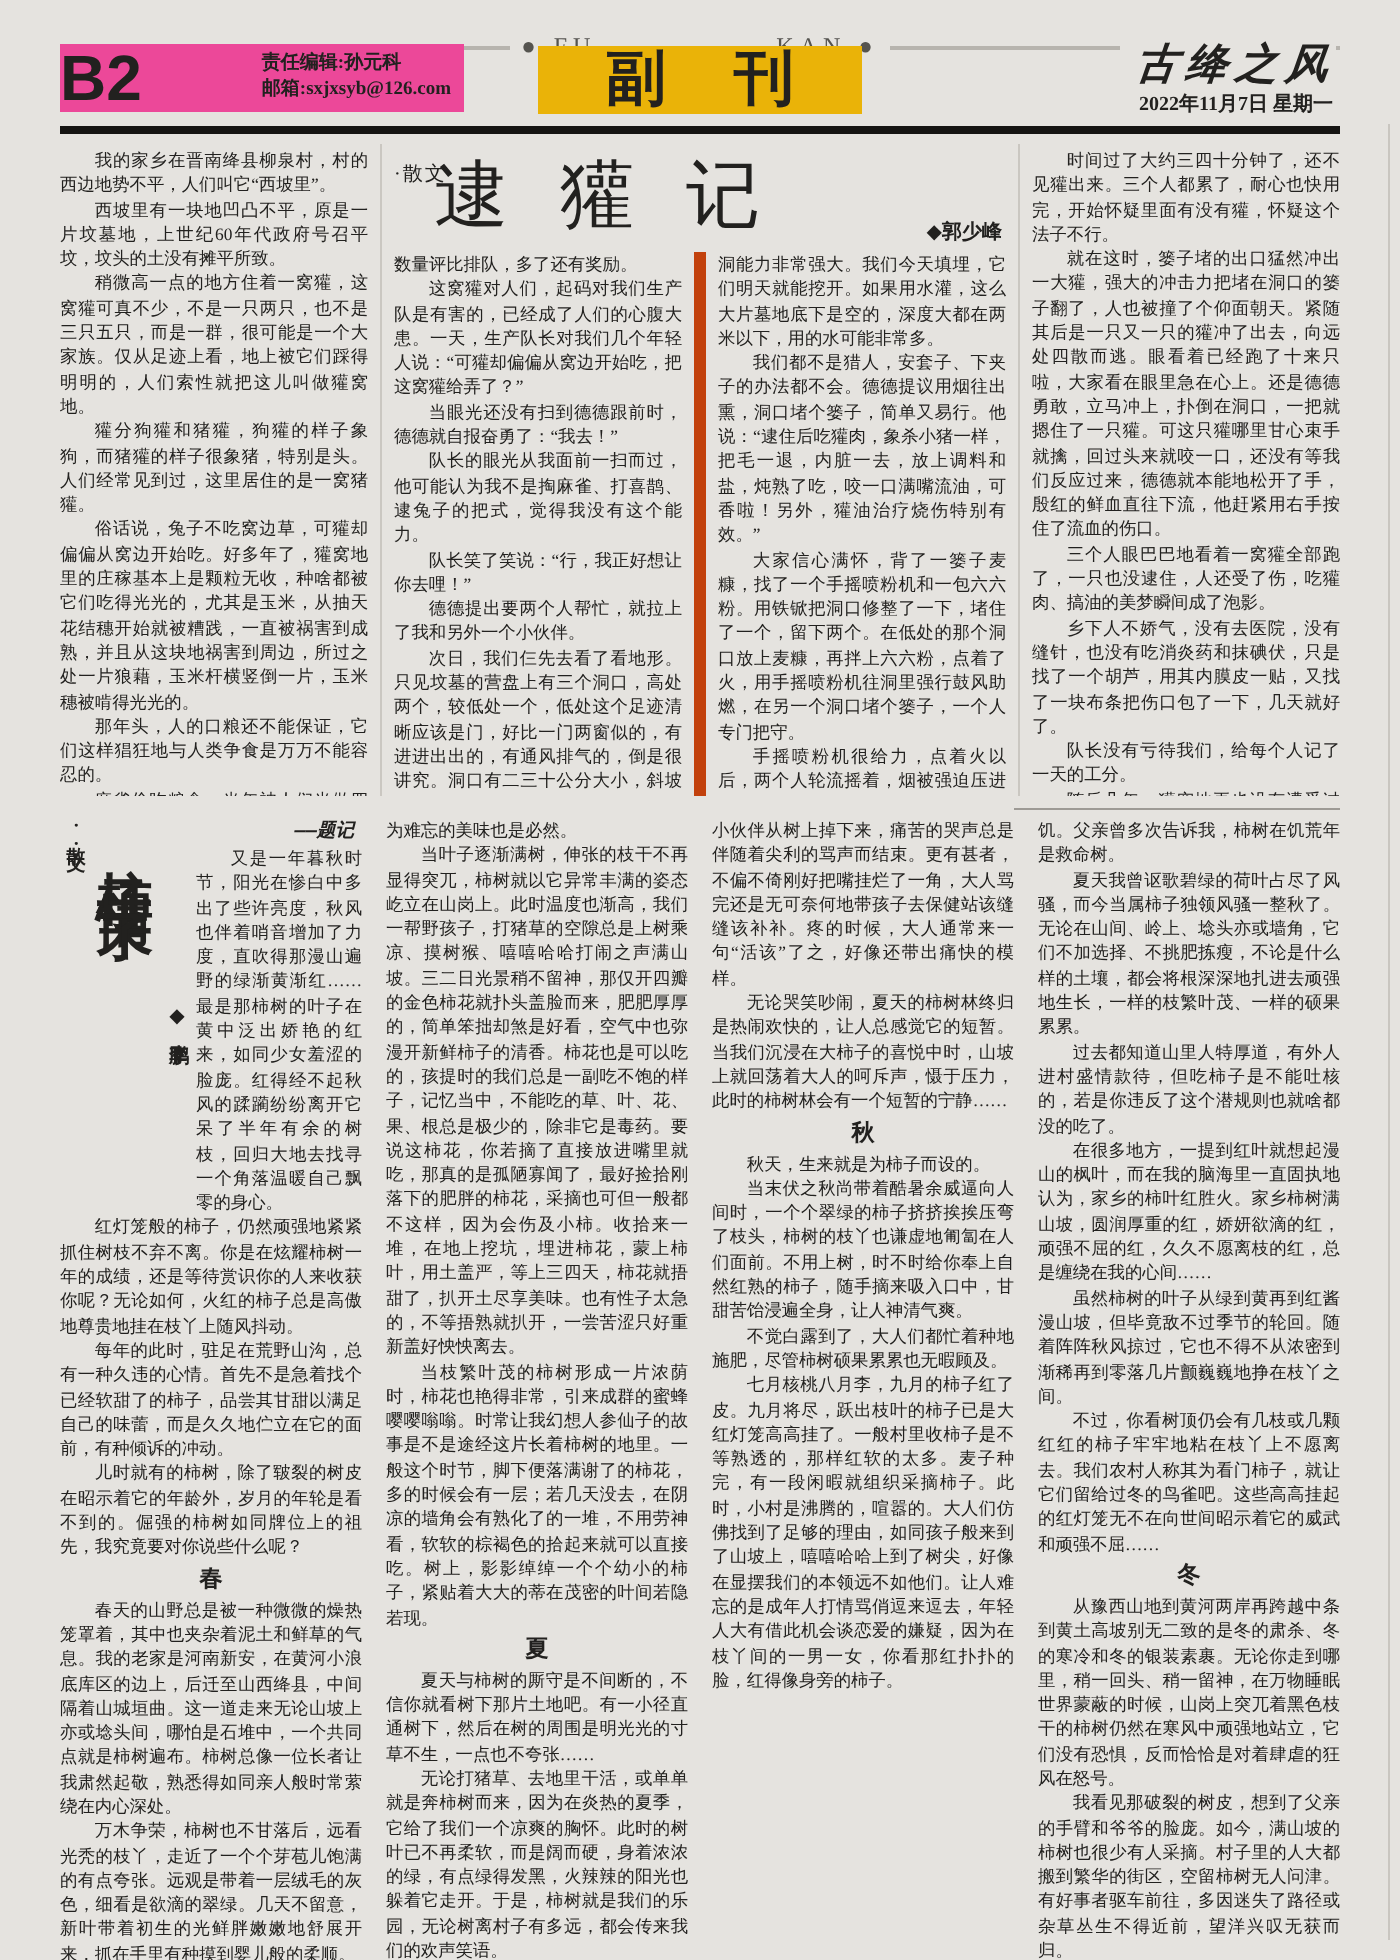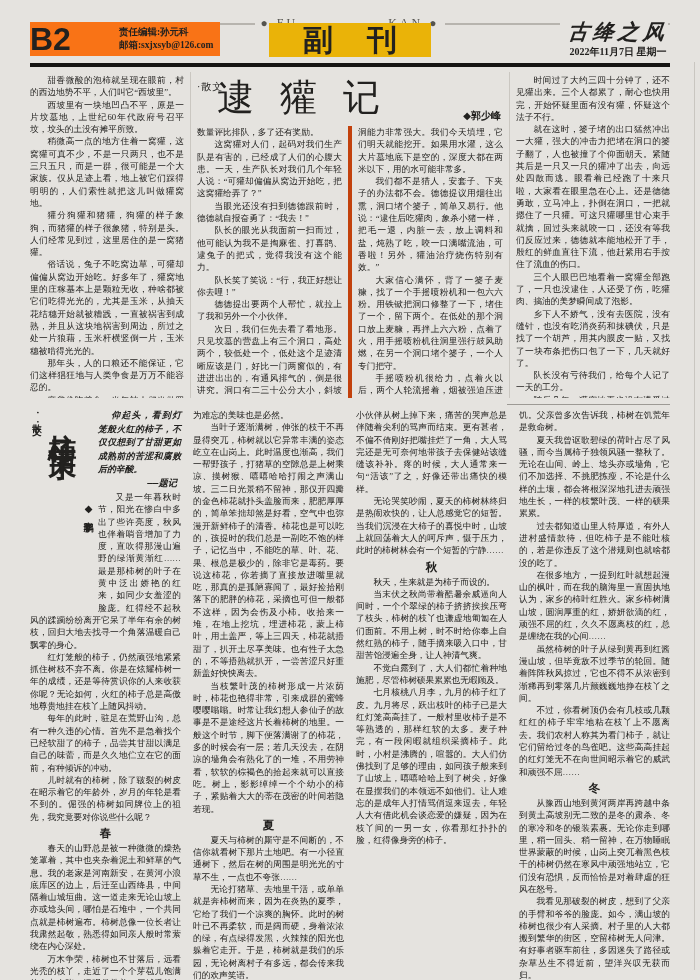--- a/index.html
+++ b/index.html
@@ -10,21 +10,21 @@
   }
   .page{position:absolute;inset:0;padding:10px 30px 8px 30px;box-sizing:border-box;}
   body::after{content:"";position:absolute;top:62px;bottom:10px;right:5px;border-right:1px solid #c9c6c0;}
 
   
   header{position:relative;height:50px;}
   .fukan-row{position:absolute;left:0;right:0;top:6px;display:flex;align-items:center;color:#6b6a66;}
   .fukan-row .hline{flex:1;border-top:2px solid #b7b4ae;}
   .fukan-row .en{font-size:12px;letter-spacing:3px;padding:0 6px;color:#55544f;font-family:"Liberation Serif",serif;}
   .fukan-row .midgap{width:78px;}
-  .h-left{position:absolute;left:0;top:12px;display:flex;align-items:center;gap:8px;background:#f97316;padding-right:6px;z-index:2;}
+  .h-left{position:absolute;left:0;top:12px;display:flex;align-items:center;gap:20px;background:#ec4899;padding-right:6px;z-index:2;}
   .b2{font-size:32px;font-weight:900;font-family:"Liberation Sans","DejaVu Sans",sans-serif;line-height:34px;}
   .ed-lines{font-size:9.5px;font-weight:bold;line-height:13px;margin-left:40px;}
   .fukan-cn{position:absolute;left:50%;transform:translateX(-50%);top:13px;font-size:30px;font-weight:900;letter-spacing:34px;padding-left:34px;line-height:34px;background:#eab308;z-index:2;}
   .h-right{position:absolute;right:2px;top:10px;text-align:center;background:#e5e3df;z-index:2;padding-left:8px;}
   .masthead{font-size:21px;font-weight:bold;font-style:italic;transform:skewX(-6deg);letter-spacing:4px;line-height:24px;}
   .h-date{font-size:10px;font-weight:bold;margin-top:1px;}
   .black-bar{height:4px;background:#161513;margin-top:3px;}
 
   
   .para{margin:0;text-align:justify;font-size:8.7px;line-height:12.3px;text-indent:2em;}
@@ -38,21 +38,21 @@
   .essay1::after{content:"";position:absolute;right:0;bottom:-7px;width:25.5%;border-bottom:1px solid #9d9a95;}
   .e1-c1{width:25%;padding:2px 6px 0 0;overflow:hidden;box-sizing:border-box;}
   .e1-mid{width:50%;display:flex;flex-direction:column;border-left:1px solid #cac7c1;border-right:1px solid #cac7c1;box-sizing:border-box;}
   .e1-c4{width:25%;padding:2px 0 0 6px;overflow:hidden;box-sizing:border-box;}
   .e1-title{position:relative;height:54px;flex:none;}
   .e1-title .t{font-size:37px;font-weight:400;font-family:"Liberation Sans","DejaVu Sans",sans-serif;letter-spacing:26px;padding-left:26px;line-height:52px;}
   .e1-title .genre{position:absolute;left:6px;top:8px;font-size:10px;letter-spacing:1px;}
   .e1-title .auth{position:absolute;right:8px;bottom:3px;font-size:10px;font-weight:bold;}
   .e1-cols{flex:1;display:flex;overflow:hidden;}
   .tcol{flex:1;padding:0 6px;overflow:hidden;}
-  .tcol + .tcol{border-left:4px solid #c2410c;}
+  .tcol + .tcol{border-left:6px solid #c2410c;}
 
   
   .essay2{display:flex;height:585px;margin-top:11px;}
   .bcol{flex:1;padding:0 6px;overflow:hidden;}
   .bcol:first-child{padding-left:0;}
   .bcol:last-child{padding-right:0;}
   .float-title{float:left;width:62px;height:192px;display:flex;gap:3px;margin:2px 6px 2px 0;}
   .v-label{writing-mode:vertical-rl;font-size:9.5px;letter-spacing:2px;font-weight:bold;}
   .v-title{writing-mode:vertical-rl;font-size:28px;font-weight:900;font-family:"Liberation Sans","DejaVu Sans",sans-serif;letter-spacing:6px;line-height:32px;}
   .v-author{writing-mode:vertical-rl;font-size:10px;font-weight:bold;padding-top:92px;}
@@ -80,21 +80,21 @@
     <div class="fukan-cn">副刊</div>
     <div class="h-right">
       <div class="masthead">古绛之风</div>
       <div class="h-date">2022年11月7日 星期一</div>
     </div>
   </header>
   <div class="black-bar"></div>
 
   <section class="essay1">
     <div class="e1-c1">
-        <p class="para p">甜香微酸的泡柿就呈现在眼前，村的西边地势不平，人们叫它“西坡里”。</p>
+        <p class="para p">我的家乡在晋南绛县柳泉村，村的西边地势不平，人们叫它“西坡里”。</p>
         <p class="para p">西坡里有一块地凹凸不平，原是一片坟墓地，上世纪60年代政府号召平坟，坟头的土没有摊平所致。</p>
         <p class="para p">稍微高一点的地方住着一窝獾，这窝獾可真不少，不是一只两只，也不是三只五只，而是一群，很可能是一个大家族。仅从足迹上看，地上被它们踩得明明的，人们索性就把这儿叫做獾窝地。</p>
         <p class="para p">獾分狗獾和猪獾，狗獾的样子象狗，而猪獾的样子很象猪，特别是头。人们经常见到过，这里居住的是一窝猪獾。</p>
         <p class="para p">俗话说，兔子不吃窝边草，可獾却偏偏从窝边开始吃。好多年了，獾窝地里的庄稼基本上是颗粒无收，种啥都被它们吃得光光的，尤其是玉米，从抽天花结穗开始就被糟践，一直被祸害到成熟，并且从这块地祸害到周边，所过之处一片狼藉，玉米杆横竖倒一片，玉米穗被啃得光光的。</p>
         <p class="para p">那年头，人的口粮还不能保证，它们这样猖狂地与人类争食是万万不能容忍的。</p>
         <p class="para p">麻雀偷吃粮食，当年被人们当做四害之一灭过，打多少只麻雀，给记一个劳动日的工分；老鼠与人类争食物，被人人喊打过，每个人都分有任务，按上交的老鼠尾巴</p>
       </div>
     <div class="e1-mid">
       <div class="e1-title">
         <span class="genre">·散文·</span>
@@ -130,21 +130,20 @@
   </section>
 
   <section class="essay2">
     <div class="bcol">
       <div class="float-title">
         <div class="v-label">·散文·</div>
         <div class="v-title">柿子情未了</div>
         <div class="v-author">◆李鹏</div>
       </div>
       <div>
-          <p class="para epi">仰起头，看到灯笼般火红的柿子，不仅仅想到了甘甜更如成熟前的苦涩和腐败后的辛酸。</p>
           <p class="para sig">——题记</p>
           <p class="para p">又是一年暮秋时节，阳光在惨白中多出了些许亮度，秋风也伴着哨音增加了力度，直吹得那漫山遍野的绿渐黄渐红……最是那柿树的叶子在黄中泛出娇艳的红来，如同少女羞涩的脸庞。红得经不起秋风的蹂躏纷纷离开它呆了半年有余的树枝，回归大地去找寻一个角落温暖自己飘零的身心。</p>
           <p class="para p">红灯笼般的柿子，仍然顽强地紧紧抓住树枝不弃不离。你是在炫耀柿树一年的成绩，还是等待赏识你的人来收获你呢？无论如何，火红的柿子总是高傲地尊贵地挂在枝丫上随风抖动。</p>
           <p class="para p">每年的此时，驻足在荒野山沟，总有一种久违的心情。首先不是急着找个已经软甜了的柿子，品尝其甘甜以满足自己的味蕾，而是久久地伫立在它的面前，有种倾诉的冲动。</p>
           <p class="para p">儿时就有的柿树，除了皲裂的树皮在昭示着它的年龄外，岁月的年轮是看不到的。倔强的柿树如同牌位上的祖先，我究竟要对你说些什么呢？</p>
           <p class="para h">春</p>
           <p class="para p">春天的山野总是被一种微微的燥热笼罩着，其中也夹杂着泥土和鲜草的气息。我的老家是河南新安，在黄河小浪底库区的边上，后迁至山西绛县，中间隔着山城垣曲。这一道走来无论山坡上亦或埝头间，哪怕是石堆中，一个共同点就是柿树遍布。柿树总像一位长者让我肃然起敬，熟悉得如同亲人般时常萦绕在内心深处。</p>
           <p class="para p">万木争荣，柿树也不甘落后，远看光秃的枝丫，走近了一个个芽苞儿饱满的有点夸张。远观是带着一层绒毛的灰色，细看是欲滴的翠绿。几天不留意，新叶带着初生的光鲜胖嫩嫩地舒展开来，抓在手里有种摸到婴儿般的柔顺。</p>
         </div>
     </div>

